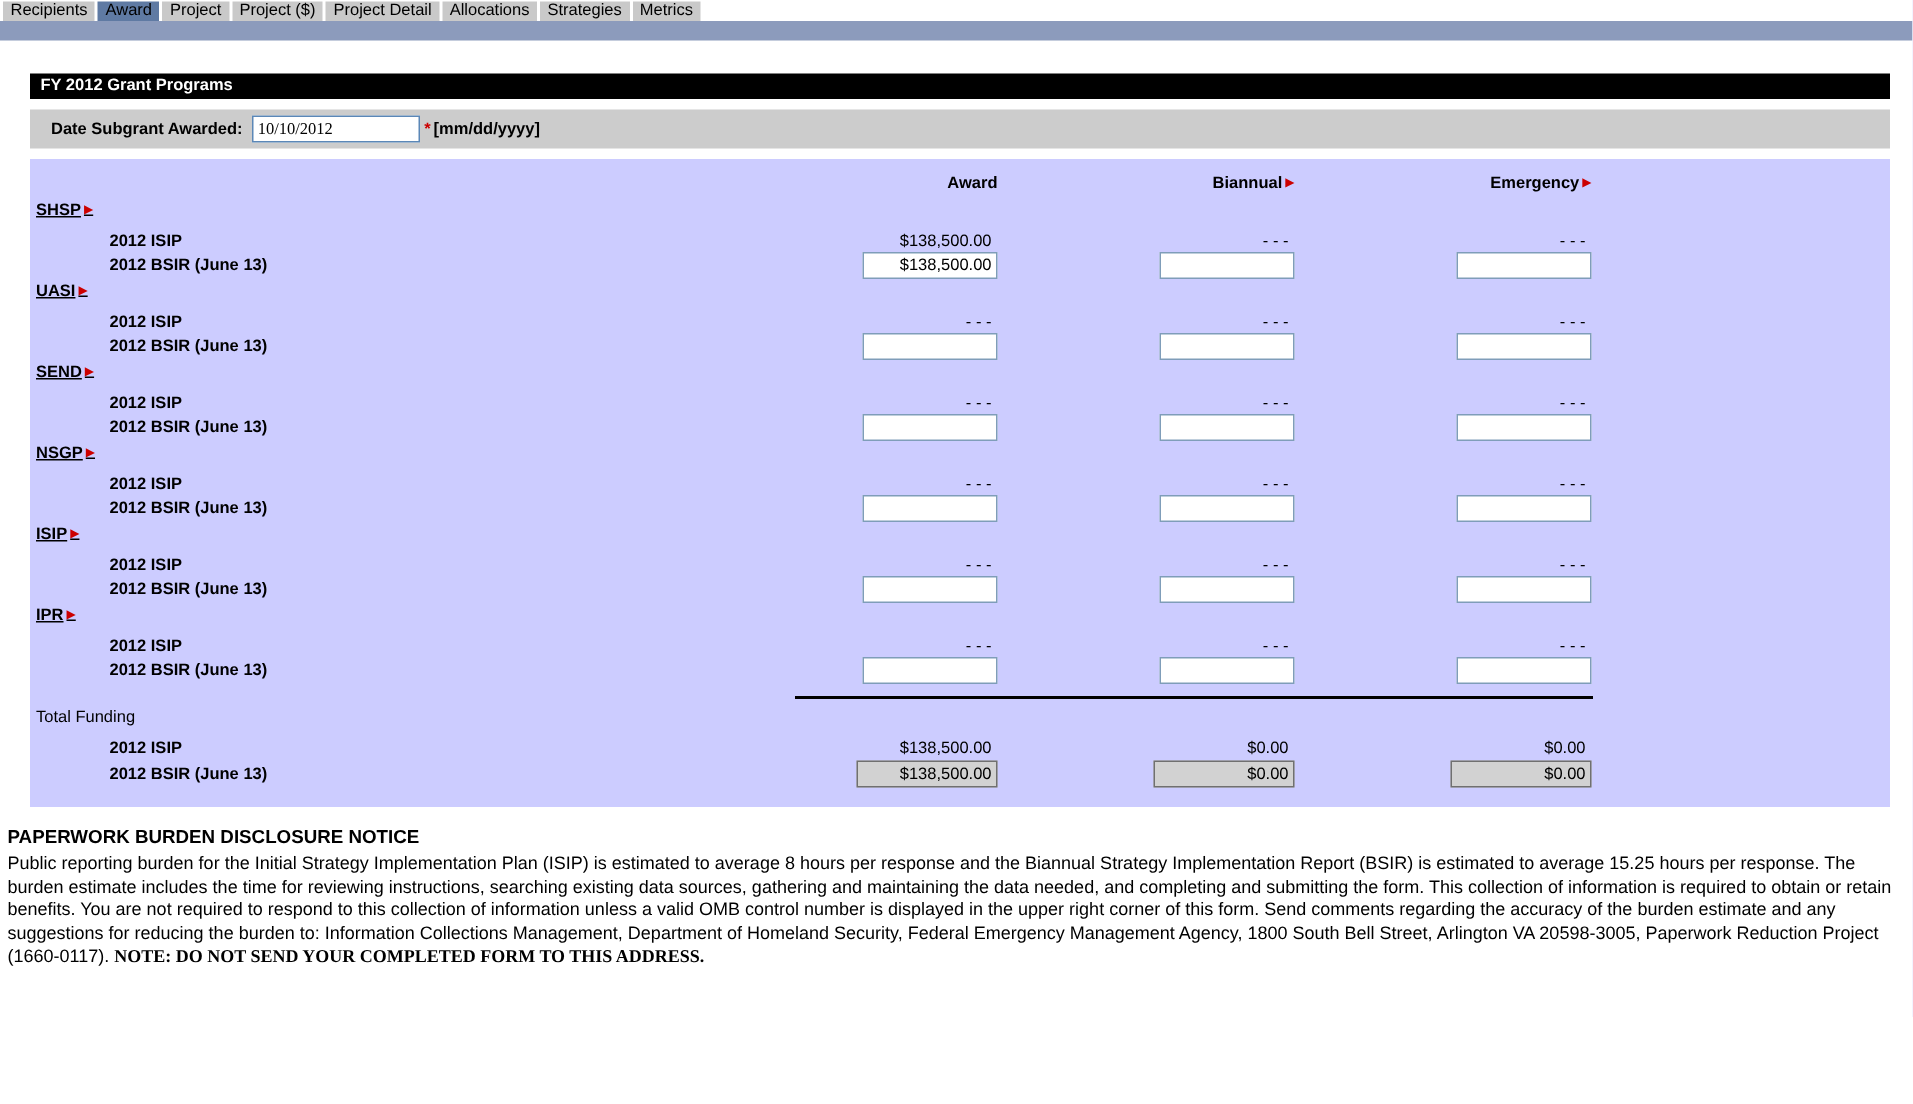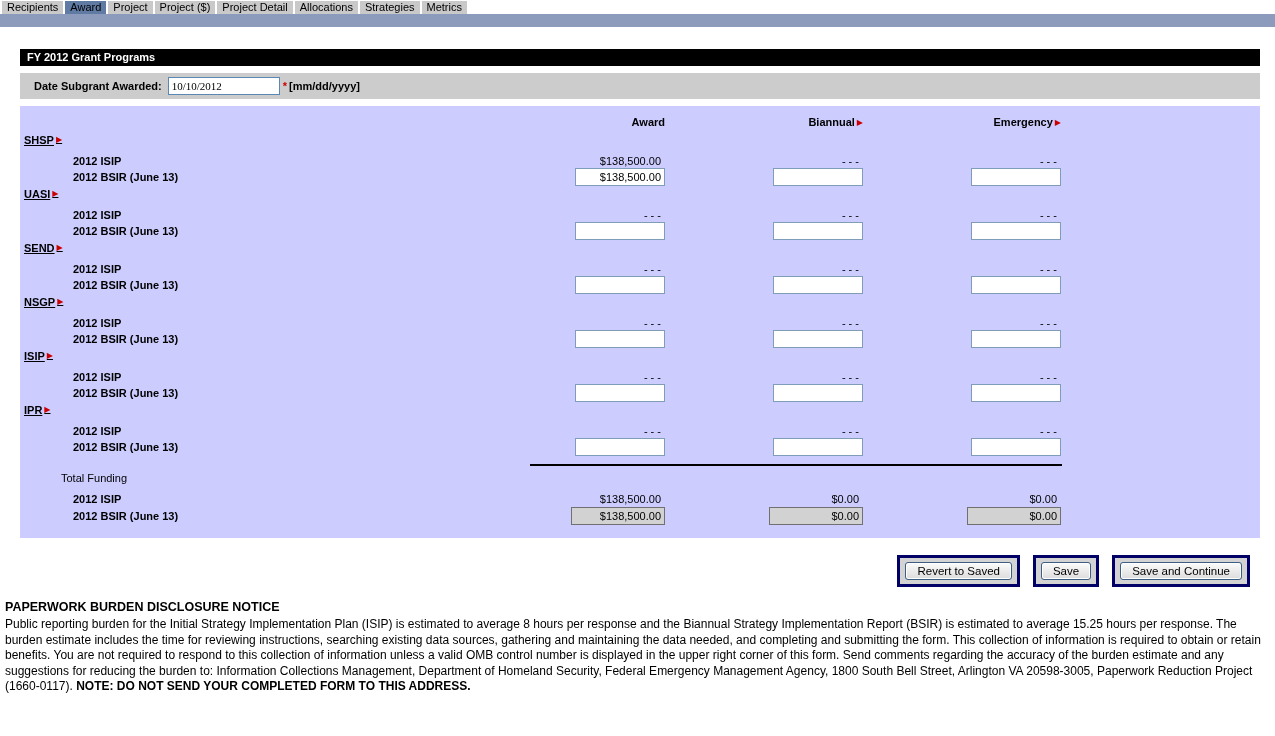--- a/index.html
+++ b/index.html
@@ -59,21 +59,21 @@
   .c1 .money { margin-left:auto; }
   .money-input {
     width:90px; height:18px; border:1px solid #7f9db9; background:#fff;
     font-family:"Liberation Sans",sans-serif; font-size:11px;
     text-align:right; padding:1px 3px; outline:none; margin-left:auto;
   }
   .c2 .money-input, .c3 .money-input { margin-left:108px; }
   .divider {
     border-top:2px solid #000; width:532px; margin:8px 0 4px 510px;
   }
-  .total-lbl-row { height:16px;padding-left:37px; }
+  .total-lbl-row { height:16px; }
   .total-lbl { padding-left:4px; }
   .total-input {
     width:94px; height:18px; border:1px solid #707070; background:#d2d2d2;
     font-family:"Liberation Sans",sans-serif; font-size:11px; color:#000;
     text-align:right; padding:1px 3px; outline:none; margin-left:auto;
   }
   .c2 .total-input, .c3 .total-input { margin-left:104px; }
   .tot-bsir-row { height:21px; }
 
   
@@ -86,21 +86,21 @@
     font-family:"Liberation Sans",sans-serif; font-size:11.5px;
     border:1px solid #3c5e85; border-radius:3px;
     background:linear-gradient(#fbfbfb,#dcdcdc);
     padding:2px 11px; cursor:pointer; box-shadow:0 0 0 1px #fff inset;
   }
 
   
   .disclosure { margin-top:13px; padding:0 5px; }
   .disclosure h3 { text-align:left; font-size:12.5px; font-weight:bold; margin-bottom:3px; }
   .disclosure p { font-size:12px; line-height:15.5px; text-align:left; }
-  .disclosure .note { font-weight:bold; }
+  .disclosure .note { font-weight:bold;font-family:Liberation Serif, serif; }
 </style>
 </head>
 <body>
 
 <div class="tab-bar"><span class="tab"><span>Recipients</span></span><span class="tab selected"><span>Award</span></span><span class="tab"><span>Project</span></span><span class="tab"><span>Project ($)</span></span><span class="tab"><span>Project Detail</span></span><span class="tab"><span>Allocations</span></span><span class="tab"><span>Strategies</span></span><span class="tab"><span>Metrics</span></span></div>
 <div class="tab-underline"></div>
 
 <div class="content">
 
   <div class="bar-black">FY 2012 Grant Programs</div>
@@ -287,30 +287,19 @@
       <div class="c1">
         <span class="sub-lbl">2012 BSIR (June 13)</span>
         <input type="text" readonly="" class="total-input" value="$138,500.00" style="">
       </div>
       <div class="c2"><input type="text" readonly="" class="total-input" value="$0.00" style=""></div>
       <div class="c3"><input type="text" readonly="" class="total-input" value="$0.00" style=""></div>
     </div>
 
   </div>
 
-  <div class="btn-row">
-    <div class="btn-box">
-      <button>Revert to Saved</button>
-    </div>
-    <div class="btn-box">
-      <button>Save</button>
-    </div>
-    <div class="btn-box">
-      <button>Save and Continue</button>
-    </div>
-  </div>
 
 </div>
 
 <div class="disclosure">
   <h3>PAPERWORK BURDEN DISCLOSURE NOTICE</h3>
   <p><span>Public reporting burden for the Initial Strategy Implementation Plan (ISIP) is estimated to average 8 hours per response and the Biannual Strategy Implementation Report (BSIR) is estimated to average 15.25 hours per response. The burden estimate includes the time for reviewing instructions, searching existing data sources, gathering and maintaining the data needed, and completing and submitting the form. This collection of information is required to obtain or retain benefits. You are not required to respond to this collection of information unless a valid OMB control number is displayed in the upper right corner of this form. Send comments regarding the accuracy of the burden estimate and any suggestions for reducing the burden to: Information Collections Management, Department of Homeland Security, Federal Emergency Management Agency, 1800 South Bell Street, Arlington VA 20598-3005, Paperwork Reduction Project (1660-0117). </span><span class="note">NOTE: DO NOT SEND YOUR COMPLETED FORM TO THIS ADDRESS.</span></p>
 </div>
 
 </body></html>

